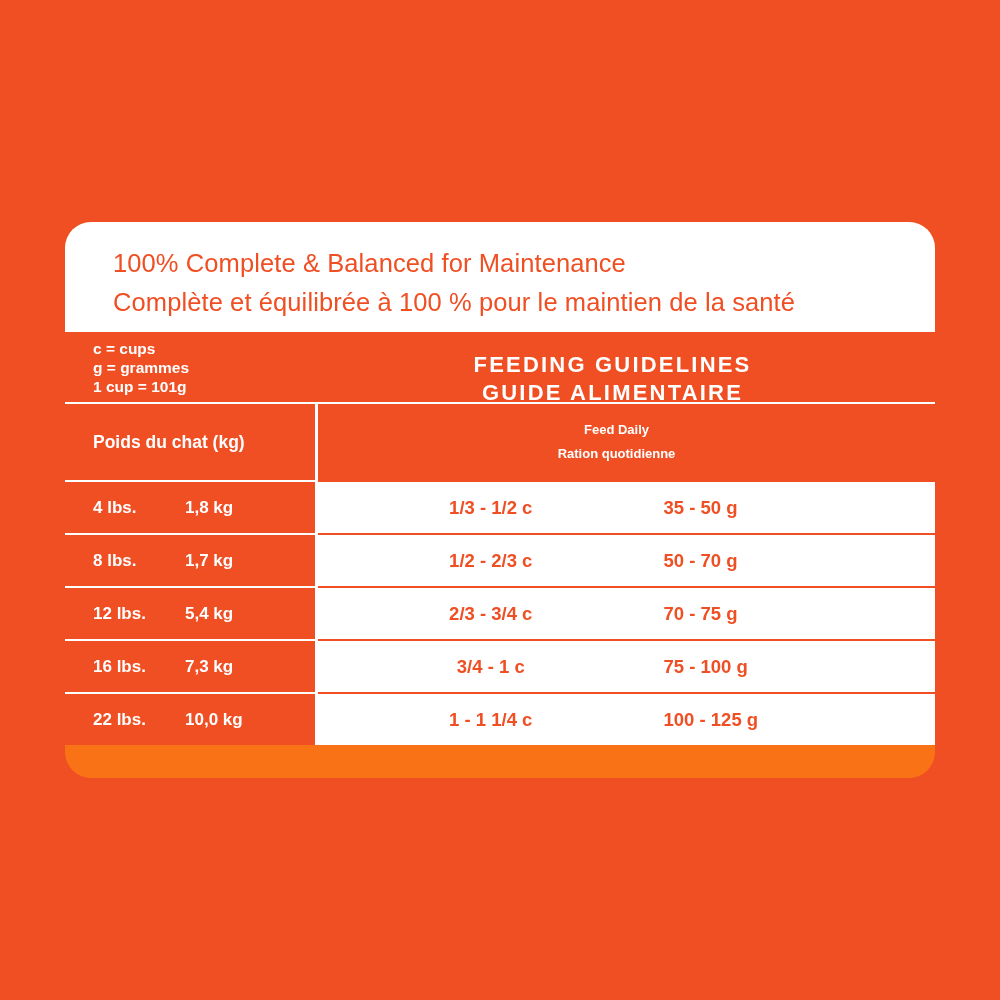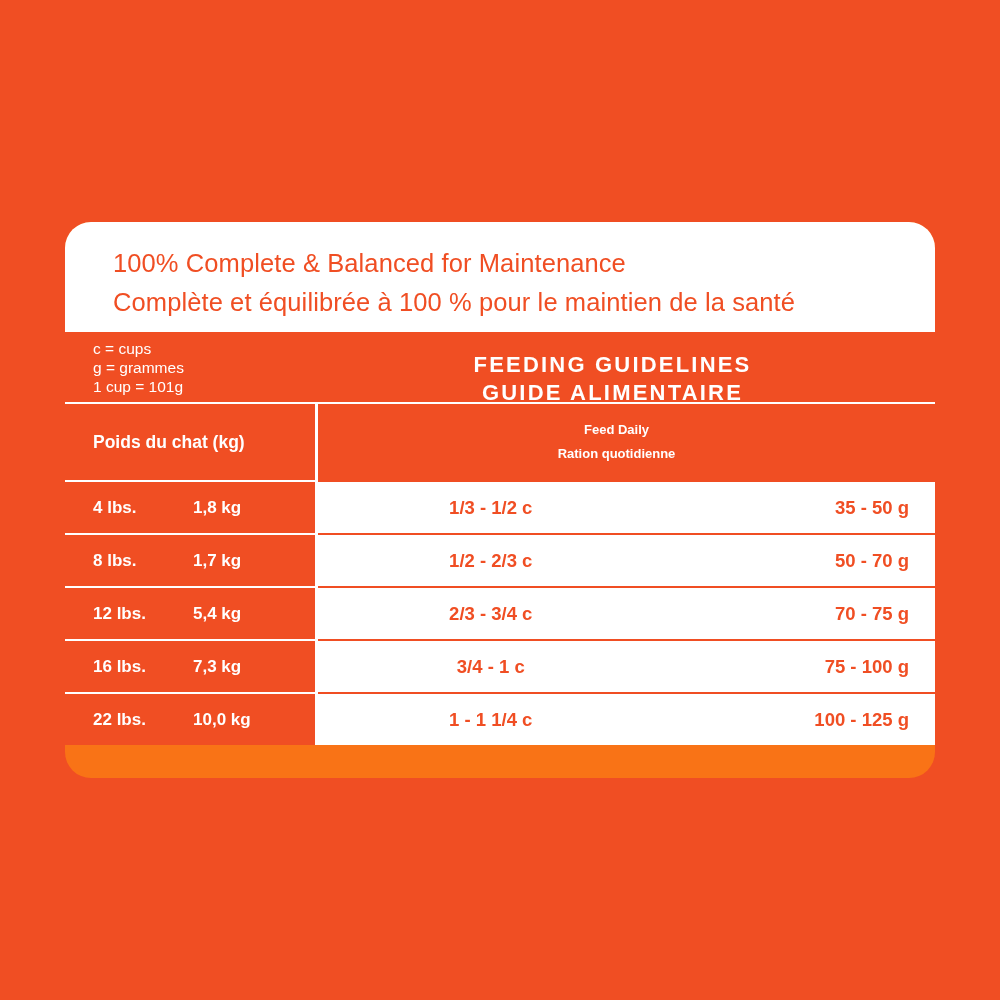--- a/index.html
+++ b/index.html
@@ -46,21 +46,21 @@
     color: #ffffff;
     height: 70px;
     align-items: center;
   }
   .banner-legend {
     width: 253px;
     box-sizing: border-box;
     padding-left: 28px;
     font-size: 15.5px;
     line-height: 19px;
-    font-weight: normal;
+    font-weight: bold;
     white-space: nowrap;
   }
   .banner-title {
     flex: 1;
     text-align: center;
     font-weight: bold;
     font-size: 22px;
     line-height: 28px;
     letter-spacing: 2.2px;
     padding-right: 28px;
@@ -113,40 +113,40 @@
     font-size: 17px;
     font-weight: bold;
     display: flex;
     align-items: center;
     padding-left: 28px;
     border-top: 2px solid #ffffff;
     border-right: 3px solid #ffffff;
     white-space: nowrap;
   }
   .cell-weight .lbs { display: inline-block; width: 92px; }
-  .cell-weight .kg  { display: inline-block; margin-left: 8px; }
+  .cell-weight .kg  { display: inline-block; }
 
   .row .cell-feed {
     flex: 1;
     background: #ffffff;
     display: flex;
     align-items: center;
     border-top: 2px solid #f04e23;
     color: #f04e23;
     font-weight: bold;
   }
   .row:first-of-type .cell-feed { border-top: none; }
   .cell-feed .cups {
     width: 56%;
     text-align: center;
     font-size: 18.5px;
   }
   .cell-feed .grams {
     width: 44%;
-    text-align: right;
+    text-align: left;
     font-size: 18.5px;
     padding-right: 26px;
     box-sizing: border-box;
   }
 </style>
 </head>
 <body style="background: rgb(240, 78, 35);">
 
 <div class="panel">
 

